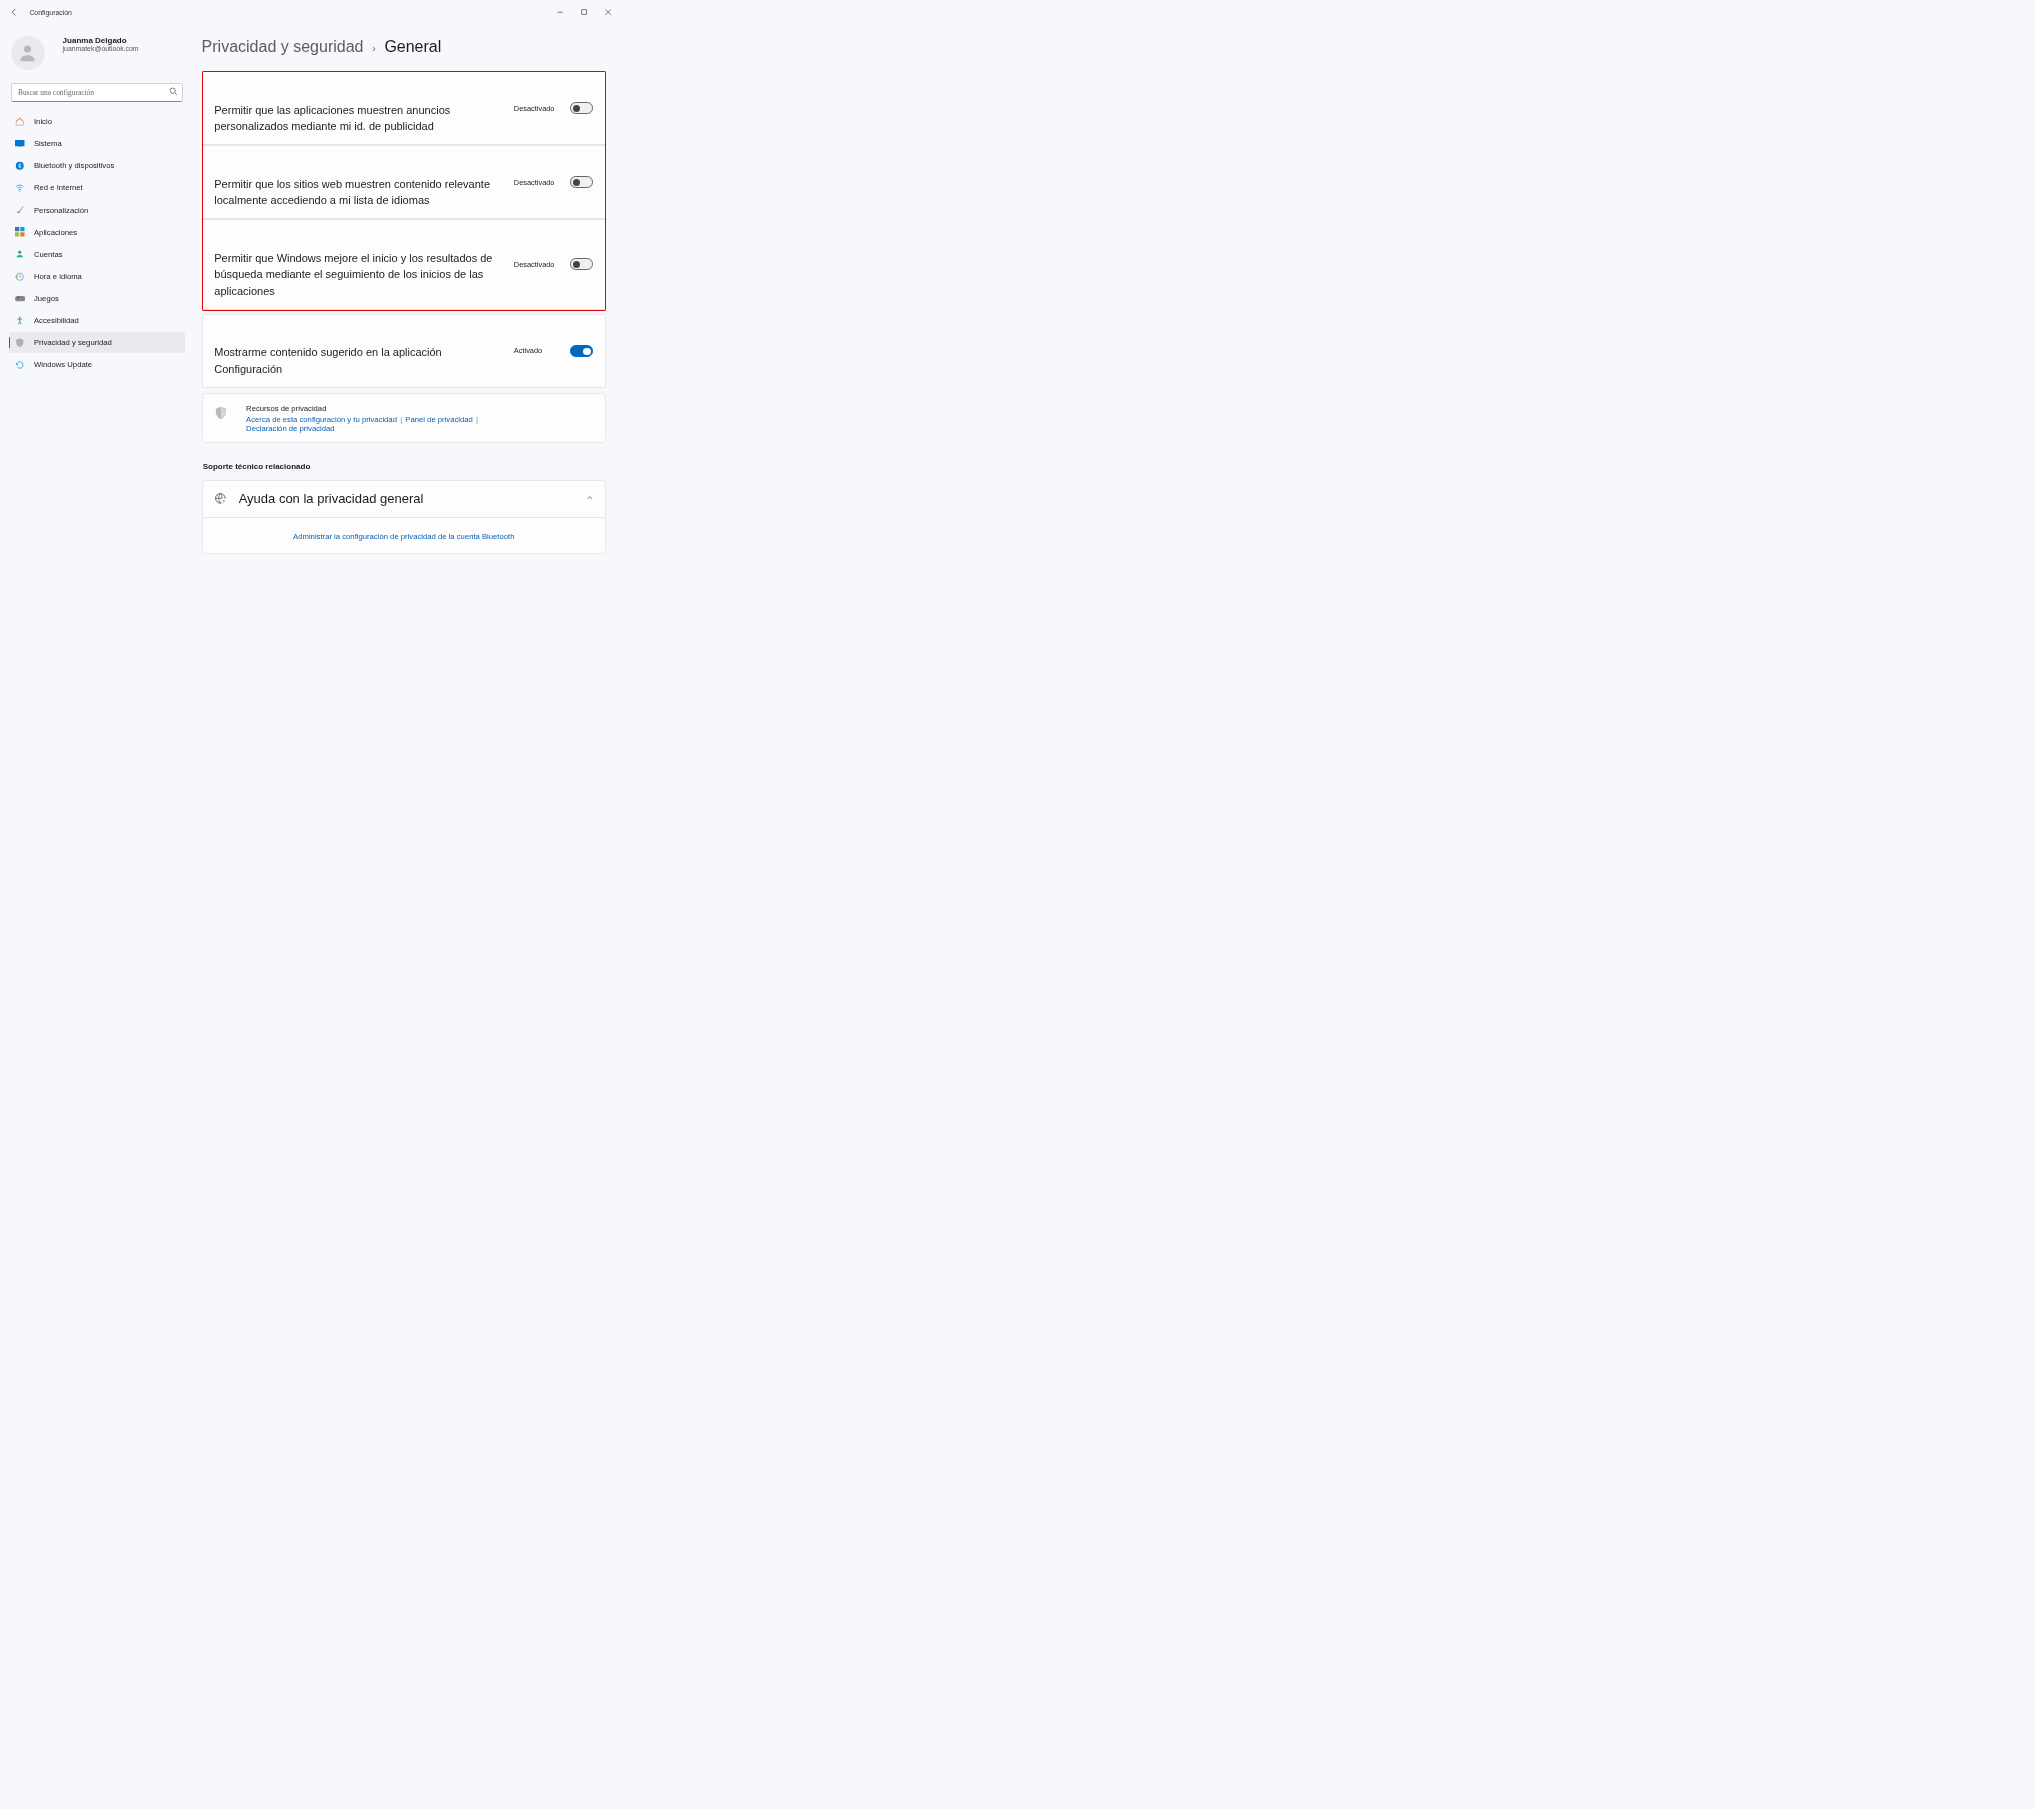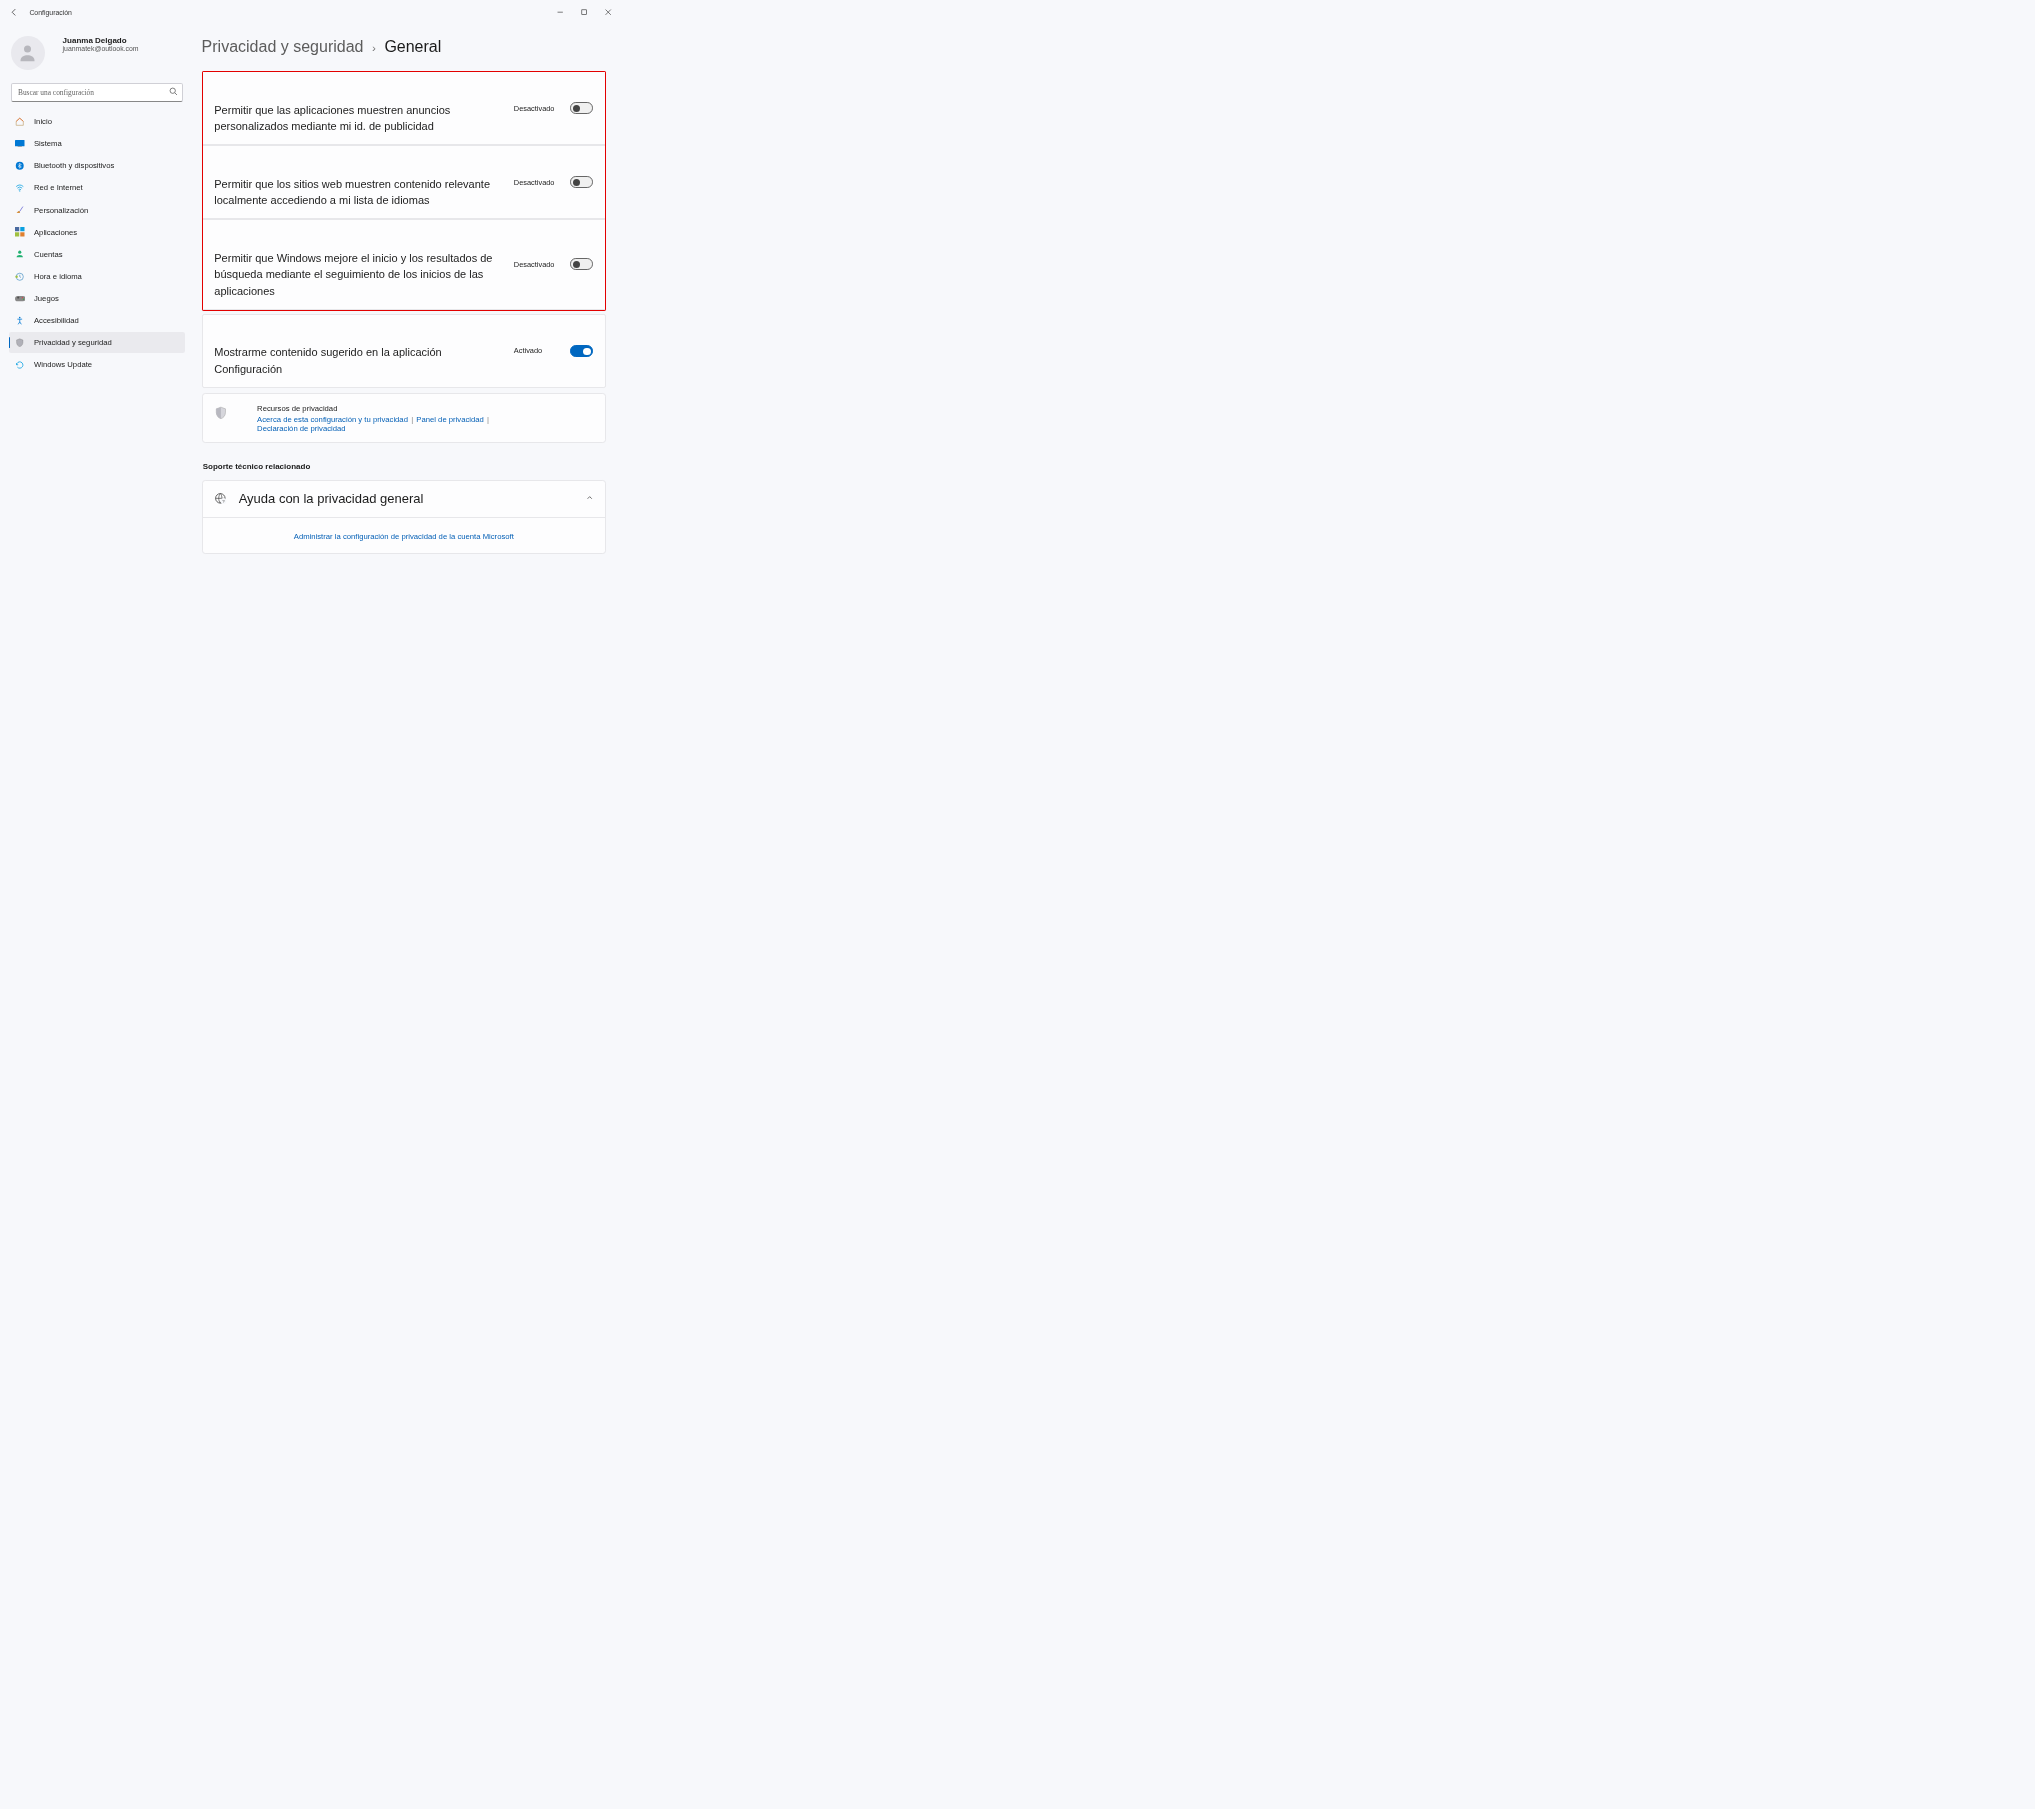--- a/index.html
+++ b/index.html
@@ -43,21 +43,21 @@
   .card-group .setting-row:first-child { border-top:none; }
   .card-group .setting-row + .setting-row { border-top:0.5px solid #e7e7ea; }
   .setting-label { flex:1; font-size:11px; color:#222; line-height:1.5;margin-top:20px; }
   .state-text { font-size:7.4px; color:#222; min-width:48px; }
   
   .toggle { width:23px; height:11.7px; border-radius:5.8px; border:0.5px solid #666; background:#f0f0f0; position:relative; cursor:pointer; }
   .toggle::after { content:""; position:absolute; width:7.4px; height:7.4px; border-radius:50%; background:#444; top:1.6px; left:1.6px; }
   .toggle.on { background:#0067c0; border-color:#0067c0; }
   .toggle.on::after { left:auto; right:1.6px; background:#fff; }
   
-  .info-card { display:flex; align-items:flex-start; background:#fdfdfe; border:0.5px solid #e7e7ea; border-radius:3.2px; padding:9.5px 11.7px; gap:29px; margin-top:5.3px; }
+  .info-card { display:flex; align-items:flex-start; background:#fdfdfe; border:0.5px solid #e7e7ea; border-radius:3.2px; padding:9.5px 11.7px; gap:18px; margin-top:5.3px; }
   .shield { width:13.8px; height:13.8px; margin-top:2.1px; flex-shrink:0; }
   .info-title { font-size:7.7px; color:#222; margin-bottom:2.1px; }
   .info-links { font-size:7.7px; }
   .info-links a { color:#0560b6; text-decoration:none; cursor:pointer; }
   .info-links .sep { color:#888; margin:0 3.2px; }
   
   .section-title { font-size:8px; font-weight:600; margin:19px 0 8.5px 1.1px; }
   
   .expander { background:#fdfdfe; border:0.5px solid #e7e7ea; border-radius:3.2px; }
   .exp-header { display:flex; align-items:center; gap:11.7px; padding:10.6px 11.7px; cursor:pointer; }
@@ -294,21 +294,21 @@
             <path d="M3 12 H21 M12 3 C8 7 8 17 12 21 M12 3 C16 7 16 17 12 21" stroke="#333" stroke-width="1.2" fill="none"></path>
             <circle cx="18" cy="17" r="5.5" fill="#f7f8fb"></circle>
             <text x="18" y="20" text-anchor="middle" font-size="8" fill="#333">?</text>
           </svg>
         <div class="exp-title">Ayuda con la privacidad general</div>
         <span class="chev"><svg width="7.4" height="7.4" viewBox="0 0 14 14">
               <path d="M3 9 L7 5 L11 9" stroke="#555" stroke-width="1.6" fill="none"></path>
             </svg></span>
       </div>
       <div class="exp-body">
-        <a>Administrar la configuración de privacidad de la cuenta Microsoft</a>
+        <a>Administrar la configuración de privacidad de la cuenta Bluetooth</a>
       </div>
     </div>
 
     <div class="footer-links">
       <div class="flink">
         <span class="ficon"><svg width="10.6" height="10.6" viewBox="0 0 24 24">
               <path d="M12 3 C8 3 5 6 5 10 H8 C8 8 10 6 12 6 C14 6 16 8 16 10 C16 12 12 13 12 16" stroke="#333" stroke-width="1.6" fill="none"></path>
               <circle cx="12" cy="20" r="1.4" fill="#333"></circle>
               <circle cx="18" cy="18" r="4" fill="none" stroke="#333" stroke-width="1.4"></circle>
               <line x1="21" y1="21" x2="23" y2="23" stroke="#333" stroke-width="1.4"></line>

